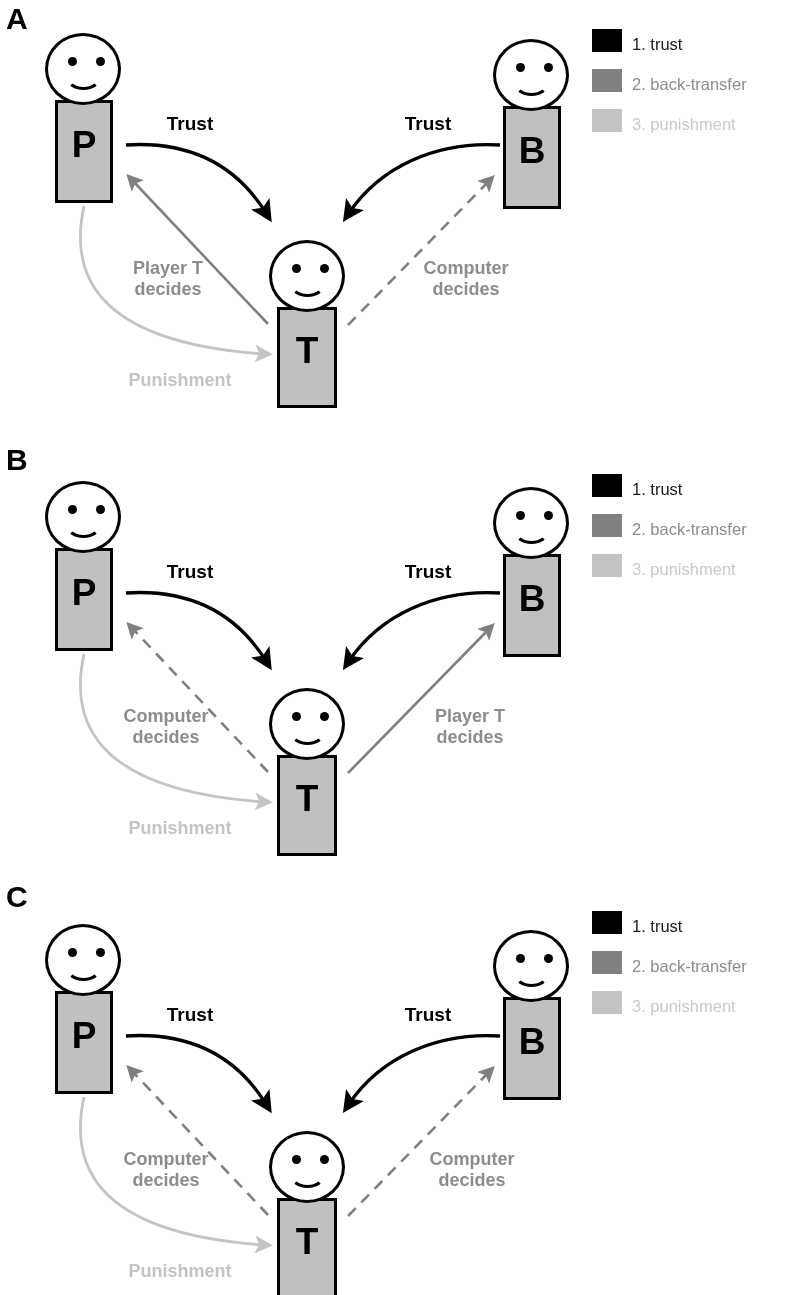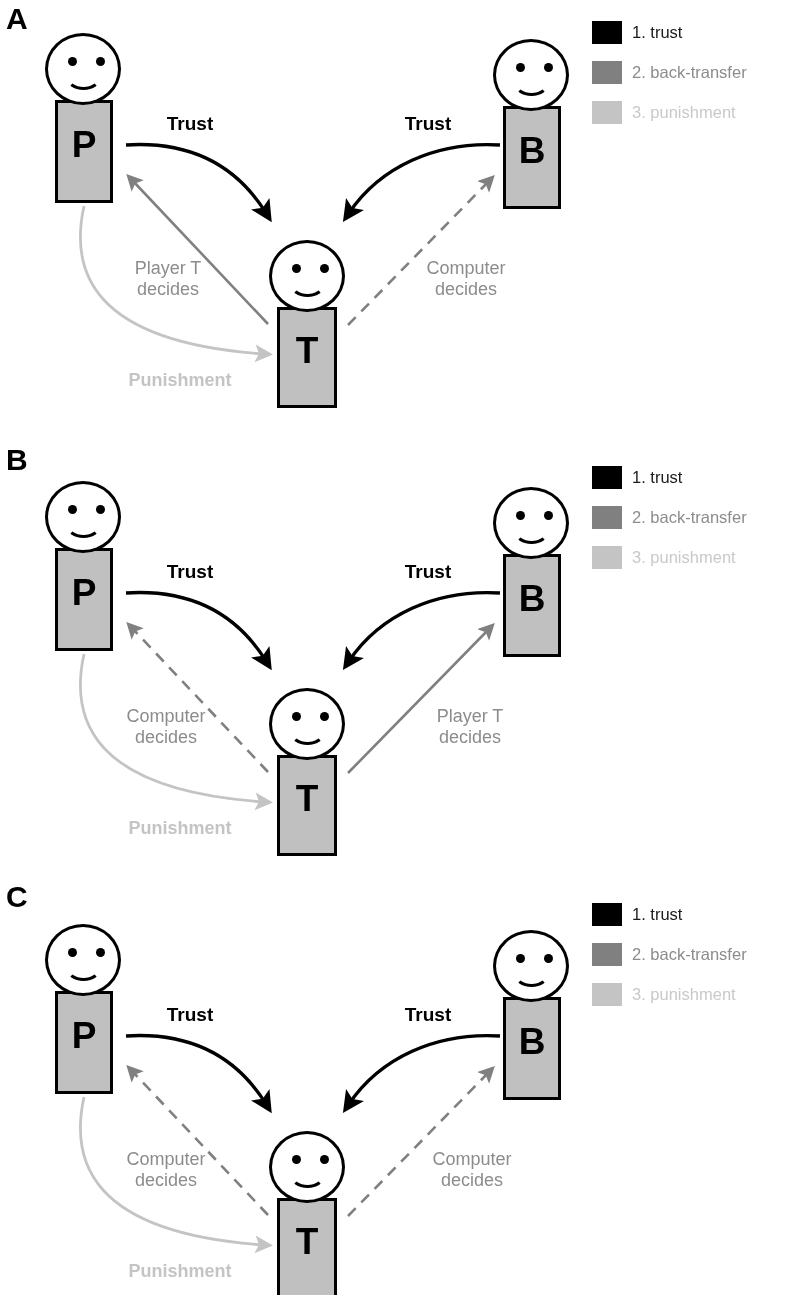--- a/index.html
+++ b/index.html
@@ -37,21 +37,21 @@
 
   
   .legend {
     position: absolute;
     left: 592px;
     top: 12px;
     width: 196px;
   }
   .legend-row {
     display: flex;
-    align-items: center;
+    align-items: flex-end;
     height: 40px;
   }
   .legend-swatch {
     width: 30px;
     height: 23px;
     flex: 0 0 auto;
   }
   .legend-text {
     margin-left: 10px;
     font-size: 16.5px;
@@ -126,21 +126,21 @@
     z-index: 6;
     white-space: pre-line;
   }
   .lbl-trust {
     font-size: 19px;
     font-weight: bold;
     color: #000000;
   }
   .lbl-decides {
     font-size: 18px;
-    font-weight: normal;
+    font-weight: bold;
     color: #8c8c8c;
   }
   .lbl-punish {
     font-size: 18px;
     font-weight: bold;
     color: #c4c4c4;
   }
 </style>
 </head>
 <body>

